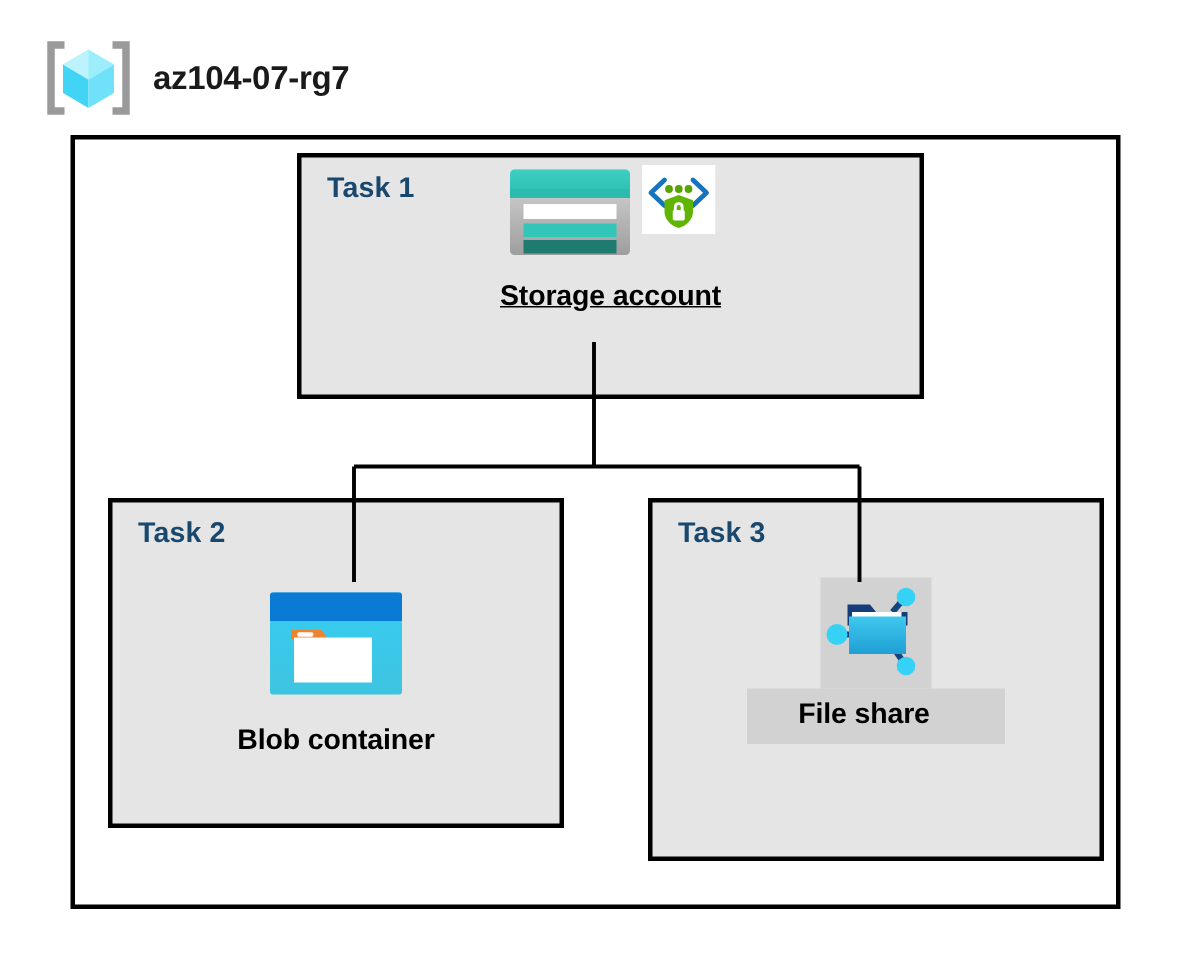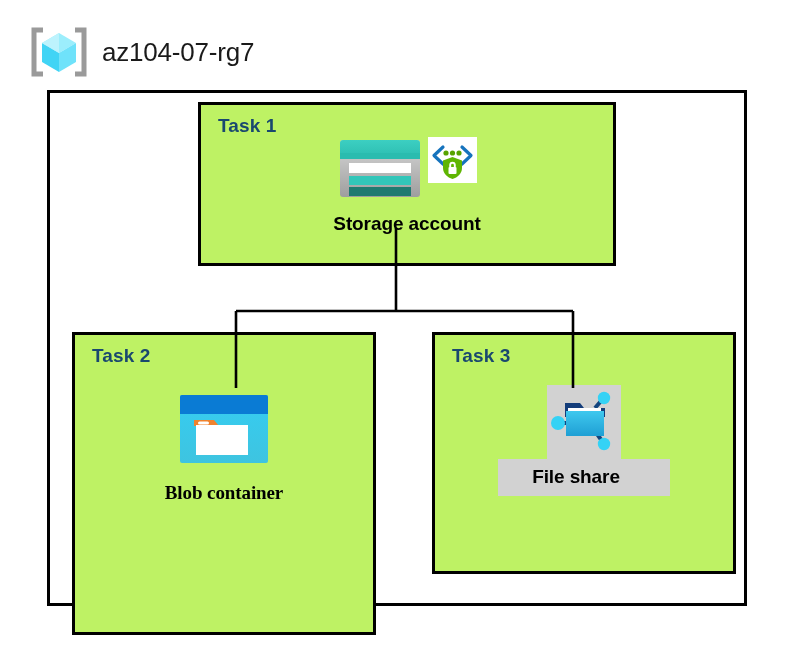--- a/index.html
+++ b/index.html
@@ -31,48 +31,48 @@
     display: flex;
     align-items: center;
     gap: 14px;
   }
   .rg-icon {
     width: 58px;
     height: 52px;
     position: relative;
   }
   .rg-title {
-    font-size: 26px;
-    font-weight: normal;
+    font-size: 22px;
+    font-weight: bold;
     color: #1a1a1a;
     letter-spacing: -0.2px;
     white-space: nowrap;
   }
 
   
   .rg-box {
     position: absolute;
     left: 47px;
     top: 90px;
     width: 700px;
     height: 516px;
     border: 3px solid #000000;
     box-sizing: border-box;
     background: #ffffff;
   }
 
   
   .task-panel {
     position: absolute;
-    background: #bef264;
+    background: #e5e5e5;
     border: 3px solid #000000;
     box-sizing: border-box;
   }
   #panel-task1 { left: 198px; top: 102px; width: 418px; height: 164px; }
-  #panel-task2 { left: 72px;  top: 332px; width: 304px; height: 303px; }
+  #panel-task2 { left: 72px;  top: 332px; width: 304px; height: 220px; }
   #panel-task3 { left: 432px; top: 332px; width: 304px; height: 242px; }
 
   .task-label {
     position: absolute;
     left: 17px;
     top: 10px;
     font-size: 19px;
     font-weight: bold;
     color: #19486f;
     letter-spacing: 0.1px;
@@ -90,36 +90,37 @@
     font-weight: bold;
     color: #000000;
     white-space: nowrap;
     letter-spacing: -0.1px;
   }
 
   
   #node-storage {
     left: 0;
     right: 0;
-    top: 32px;
+    top: 5px;
+    text-decoration: underline;
   }
   .storage-icon-row {
     display: flex;
     align-items: flex-start;
     gap: 6px;
     margin-bottom: 9px;
   }
 
   
   #node-blob {
     left: 0;
     right: 0;
     top: 57px;
   }
-  #node-blob .node-caption { margin-top: 12px; font-family: Liberation Serif, serif; }
+  #node-blob .node-caption { margin-top: 12px; }
 
   
   #node-fileshare {
     left: 0;
     right: 0;
     top: 50px;
   }
   .fs-icon-plate {
     width: 74px;
     height: 74px;

